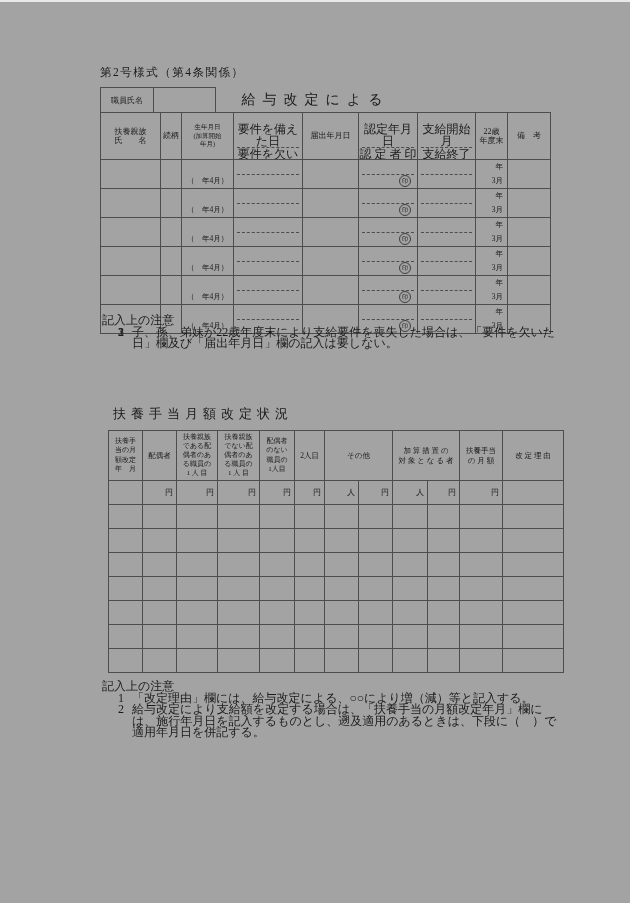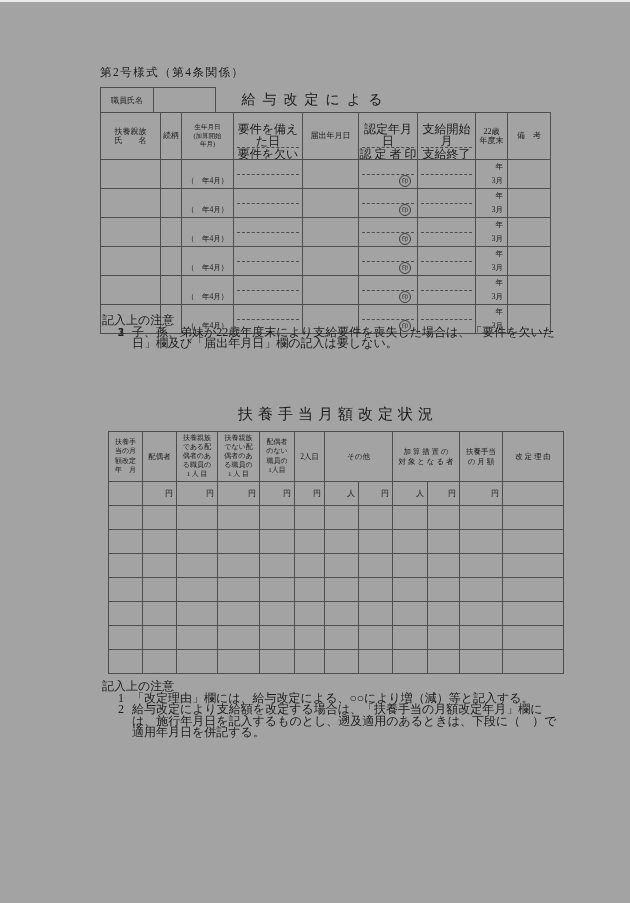--- a/index.html
+++ b/index.html
@@ -56,21 +56,21 @@
 
   
   .notes { font-size:12px; line-height:11.6px; width:462px; }
   #notes1 { left:102px; top:313px; }
   #notes2 { left:102px; top:679px; }
   .note-item { position:relative; padding-left:30px; }
   .note-num  { position:absolute; left:16px; top:0; }
 
   
   #t2-block { left:108px; top:403px; width:455px; }
-  #t2-title { text-align:center; font-size:15px; letter-spacing:5px;
+  #t2-title { text-align:left; font-size:13px; letter-spacing:5px;
     text-indent:5px; margin:0 0 7px 0; white-space:nowrap; }
   #t2 { width:455px; }
   #t2 thead tr.hdr { height:50px; }
   #t2 thead tr.hdr th { font-size:7px; line-height:1.3; white-space:pre-line; }
   #t2 thead tr.hdr th.f75 { font-size:7.5px; }
   #t2 thead tr.units th { height:23px; font-size:8px; text-align:right;
     padding-right:3px; }
   #t2 tbody tr { height:24px; }
 </style>
 </head>

